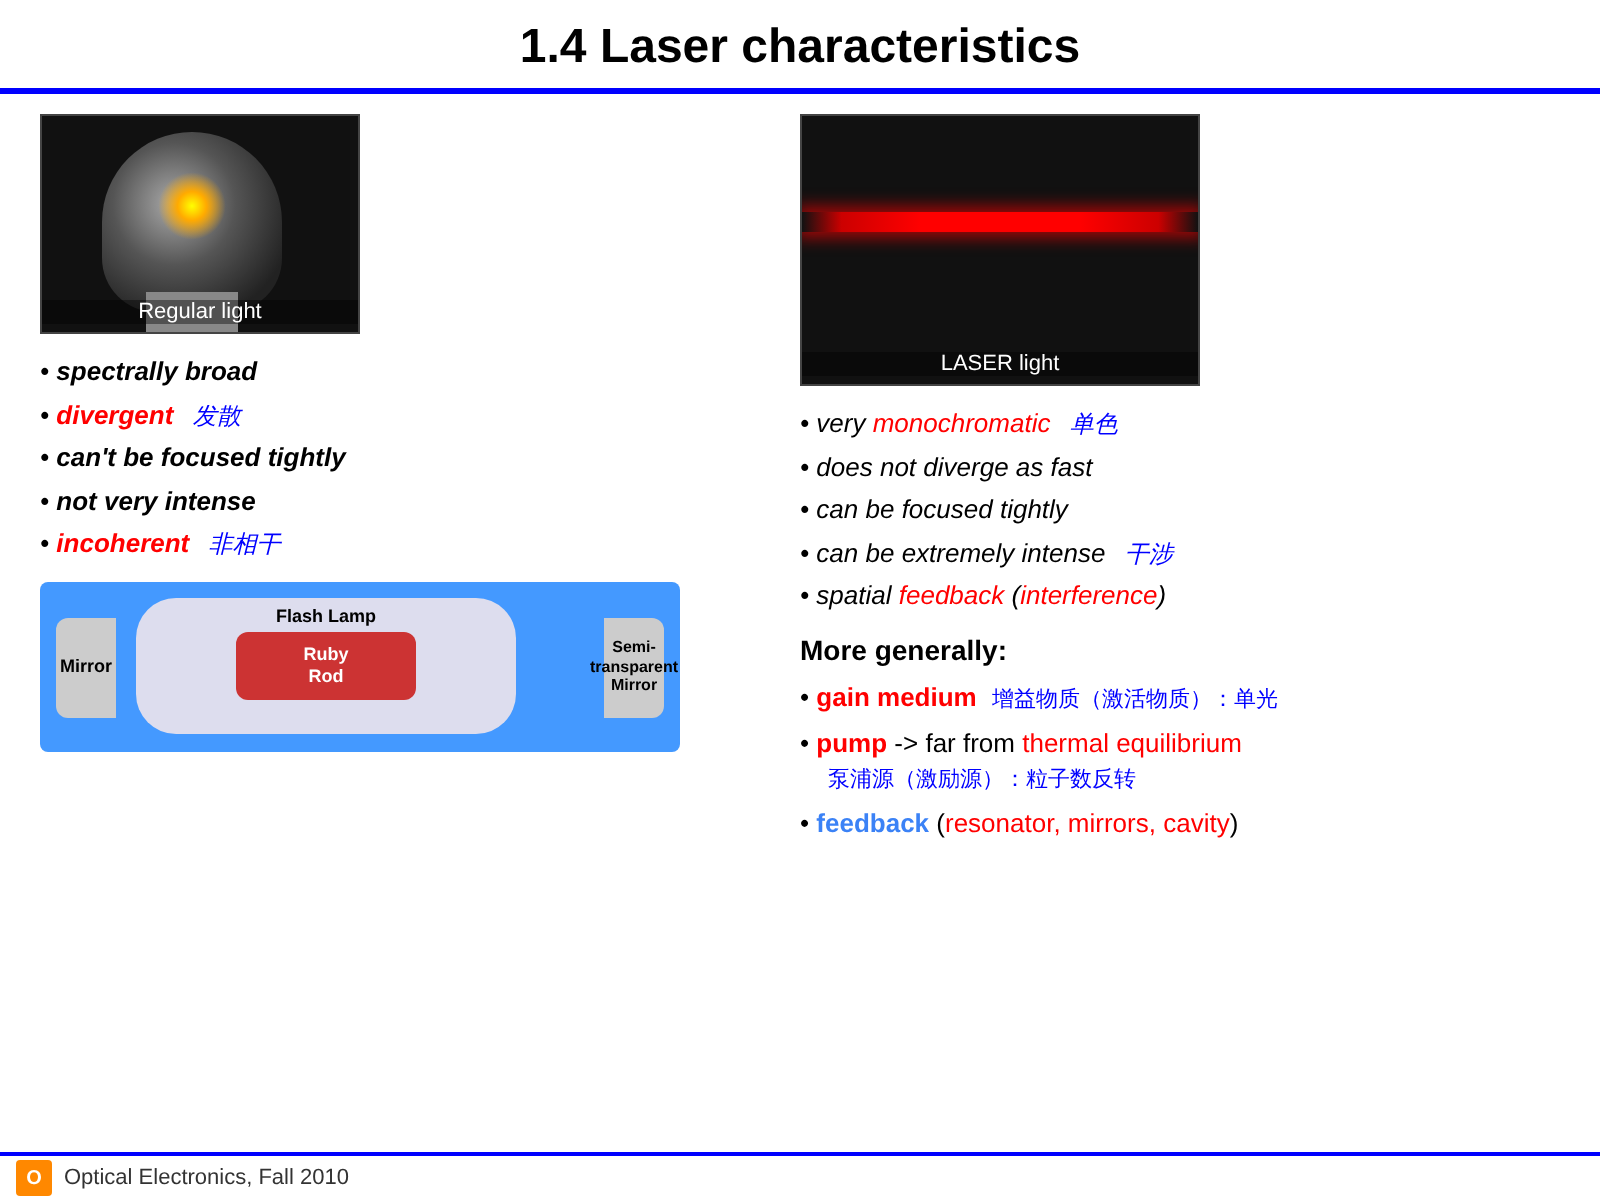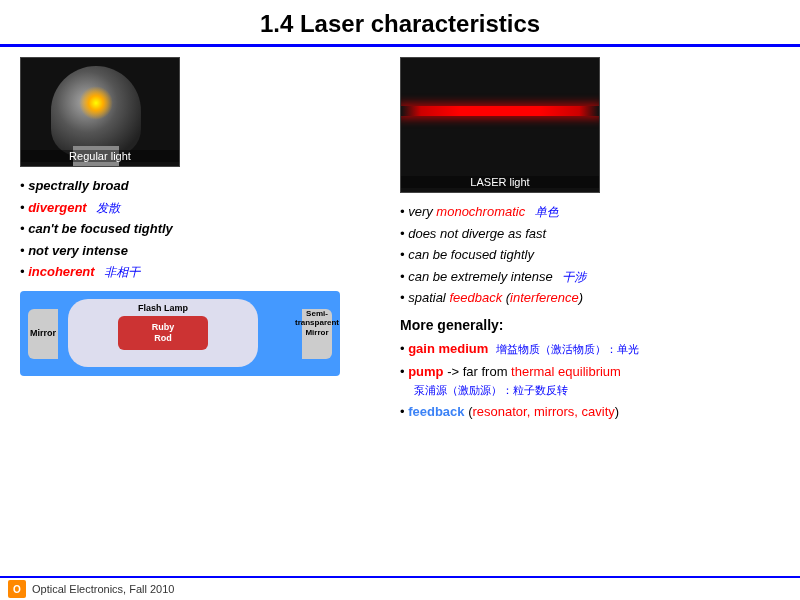--- a/index.html
+++ b/index.html
@@ -212,20 +212,21 @@
     }
     .mirror-right {
       position: absolute;
       right: 8px;
       top: 18px;
       width: 30px;
       height: 50px;
       background: #ccc;
       border-radius: 0 6px 6px 0;
       display: flex;
+      align-items: center;
       justify-content: center;
     }
     .mirror-right-label {
       font-size: 8px;
       font-weight: bold;
       color: #000;
       text-align: center;
       line-height: 1.2;
     }
 

